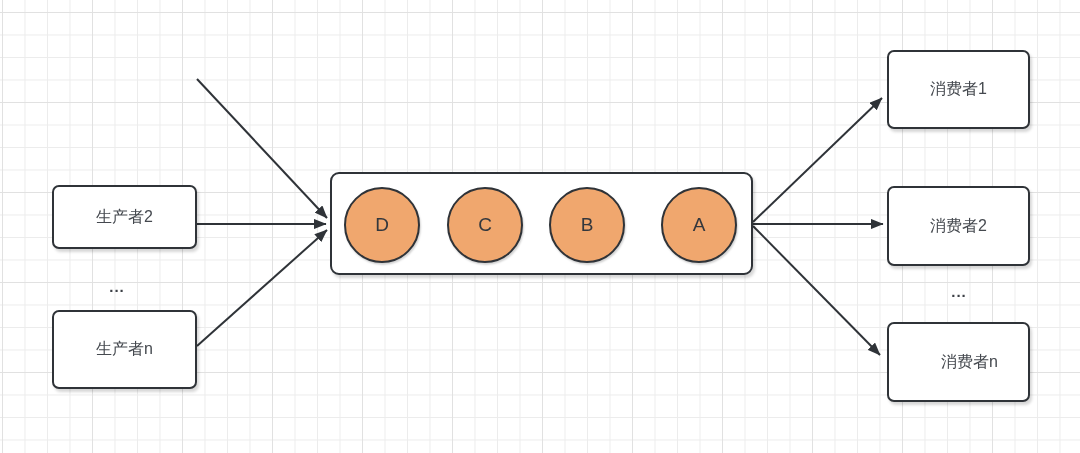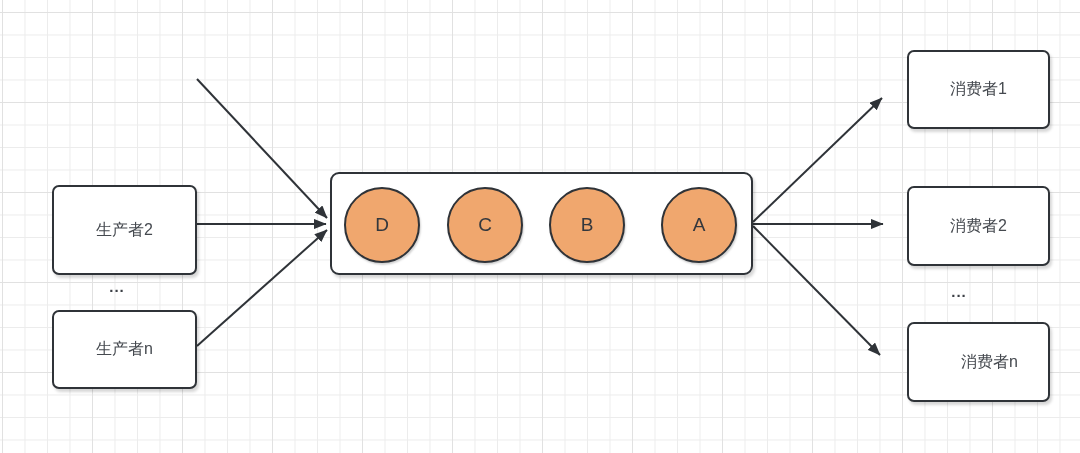--- a/index.html
+++ b/index.html
@@ -32,21 +32,21 @@
     box-sizing:border-box;
     background:var(--node-fill);
     border:2px solid var(--stroke);
     border-radius:7px;
     display:flex;align-items:center;justify-content:center;
     font-size:16px;
     color:var(--label-text);
     box-shadow:2px 3px 3px rgba(0,0,0,0.16);
   }
   .producer{left:52px;width:145px;}
-  .consumer{left:887px;width:143px;margin-left:20px;}
+  .consumer{left:887px;width:143px;}
   .queue-box{
     position:absolute;
     left:330px;top:172px;width:423px;height:103px;
     box-sizing:border-box;
     background:var(--node-fill);
     border:2px solid var(--stroke);
     border-radius:9px;
     box-shadow:2px 3px 3px rgba(0,0,0,0.16);
   }
   .queue-title{
@@ -95,21 +95,21 @@
       </marker>
     </defs>
     <line x1="197" y1="79" x2="327" y2="218" marker-end="url(#arrowhead)"></line>
     <line x1="197" y1="224" x2="326" y2="224" marker-end="url(#arrowhead)"></line>
     <line x1="197" y1="346" x2="327" y2="230" marker-end="url(#arrowhead)"></line>
     <line x1="753" y1="222" x2="882" y2="98" marker-end="url(#arrowhead)"></line>
     <line x1="753" y1="224" x2="883" y2="224" marker-end="url(#arrowhead)"></line>
     <line x1="753" y1="226" x2="880" y2="355" marker-end="url(#arrowhead)"></line>
   </svg>
 
-  <div class="node producer" style="top:185px;height:90px;">
+  <div class="node producer" style="top:185px;height:64px;">
     <span>生产者2</span>
   </div>
   <div class="ellipsis ellipsis-producers">...</div>
   <div class="node producer" style="top:310px;height:79px;text-align:right;">
     <span>生产者n</span>
   </div>
 
 
   <div class="queue-box">
     <div class="queue-element qe-d">D</div>

